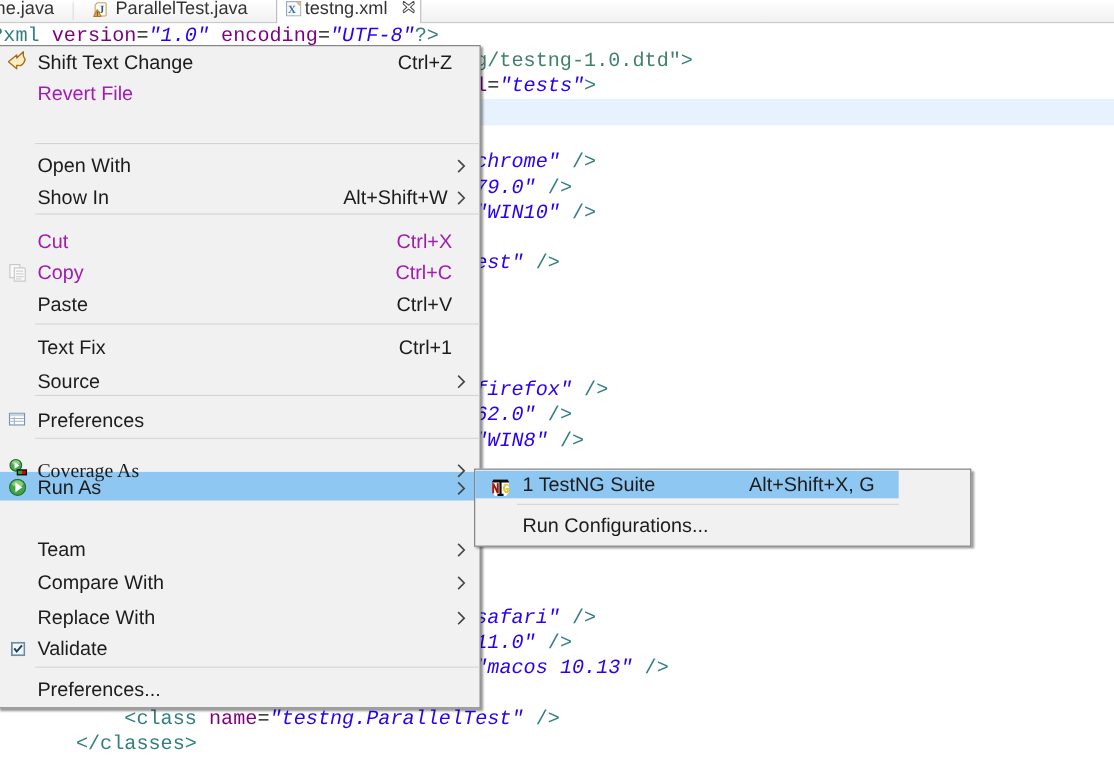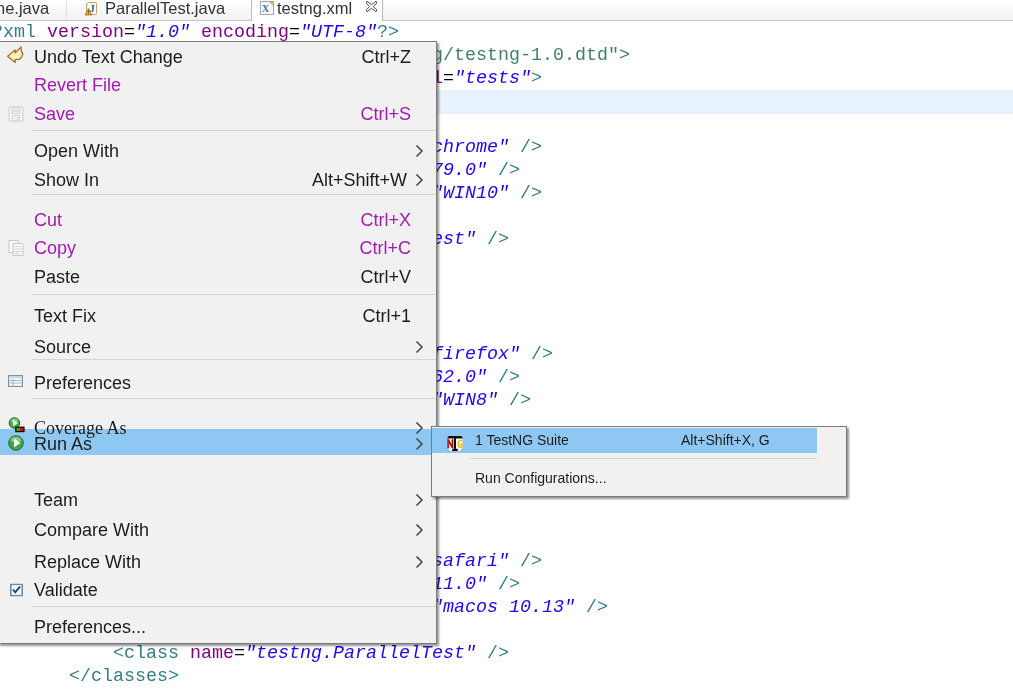--- a/index.html
+++ b/index.html
@@ -39,24 +39,24 @@
   .mi { position:absolute; left:4px; width:433px; height:29px; }
   .mi .lbl { position:absolute; left:31px; top:50%; transform:translateY(-50%); white-space:nowrap; }
   .mi .sc  { position:absolute; right:25px; top:50%; transform:translateY(-50%); white-space:nowrap; }
   .mi.dis { color:#a21caf; }
   .arrow { position:absolute; right:12px; top:50%; transform:translateY(-50%); }
   .msep { position:absolute; left:33px; width:404px; height:1px; background:#d4d4d4; }
   .mico { position:absolute; left:5px; top:50%; transform:translateY(-50%); }
   #runhl { position:absolute; left:1px; top:387px; width:436px; height:26px; background:#8fc7f3; }
 
   #submenu {
-    position:absolute; left:431px; top:426px; width:416px; height:71px;
+    position:absolute; left:431px; top:426px; width:452px; height:71px;
     background:#f1f1f2; border:1px solid #7b7b7b;
     box-shadow:2px 2px 2px rgba(0,0,0,0.42);
-    z-index:20; font-size:14px; color:#1c1c1c;
+    z-index:20; font-size:18px; color:#1c1c1c;
   }
   #subhl { position:absolute; left:0px; top:1px; width:385px; height:25px; background:#8fc7f3; }
   #subsep { position:absolute; left:38px; top:31px; width:347px; height:1px; background:#d4d4d4; }
 </style>
 </head>
 <body>
 
 <div id="curline"></div>
 
 <div id="code"><span style="position:relative;left:0px;"><span class="tg">&lt;?xml</span> <span class="at">version</span>=<span class="st">"1.0"</span> <span class="at">encoding</span>=<span class="st">"UTF-8"</span><span class="tg">?&gt;</span></span>
@@ -113,38 +113,26 @@
   <path d="M0.9 0.2 L5.5 3.7 L10.1 0.2 L10.8 2.2 L7.2 5.5 L10.8 8.8 L10.1 10.8 L5.5 7.3 L0.9 10.8 L0.2 8.8 L3.8 5.5 L0.2 2.2 Z" fill="#ffffff" stroke="#474747" stroke-width="0.95"></path>
 </svg>
 
 <div id="menu">
   <div id="runhl"></div>
 
   <div class="mi" style="top:0px;">
     <svg class="mico" style="left:3.8px; margin-top:-2px;" width="17" height="18" viewBox="0 0 17 18">
       <path d="M0.6,10.2 L8.2,3.9 L8.2,6.8 C9.4,5.6 11.6,3.4 14.2,1.0 C13.7,3.8 14.3,5.9 15.9,7.9 C15.3,10.5 13.8,12.5 11.8,13.7 C10.6,13.5 9.4,13.4 8.2,13.5 L8.2,16.5 Z" fill="#f8eec4" stroke="#a86c16" stroke-width="1.2" stroke-linejoin="round"></path>
     </svg>
-    <span class="lbl">Undo Text Change</span>
+    <span class="lbl">Shift Text Change</span>
       <span class="sc">Ctrl+Z</span>
   </div>
   <div class="mi dis" style="top:28px;">
       <span class="lbl">Revert File</span>
     </div>
-  <div class="mi dis" style="top:57px;">
-    <svg class="mico" width="16" height="16" viewBox="0 0 16 16">
-      <rect x="1" y="1" width="14" height="14" rx="1.5" fill="#f5f5f5" stroke="#cdcdcd" stroke-width="1.1"></rect>
-      <rect x="4" y="1.5" width="8" height="6" fill="#f1f1f1" stroke="#d3d3d3" stroke-width="1"></rect>
-      <line x1="5.5" y1="3.4" x2="10.5" y2="3.4" stroke="#d3d3d3" stroke-width="0.9"></line>
-      <line x1="5.5" y1="5.4" x2="10.5" y2="5.4" stroke="#d3d3d3" stroke-width="0.9"></line>
-      <rect x="4.5" y="9.5" width="7" height="5.5" fill="#f1f1f1" stroke="#d3d3d3" stroke-width="1"></rect>
-      <rect x="8.7" y="11" width="2" height="3" fill="#dedede"></rect>
-    </svg>
-    <span class="lbl">Save</span>
-      <span class="sc">Ctrl+S</span>
-  </div>
   <div class="msep" style="top:88px;"></div>
   <div class="mi" style="top:94.5px;">
       <span class="lbl">Open With</span>
     <svg class="arrow" width="9" height="14" viewBox="0 0 9 14">
         <path d="M1.5 1.5 L7 7 L1.5 12.5" fill="none" stroke="#454545" stroke-width="1.5"></path>
       </svg>
   </div>
   <div class="mi" style="top:123.5px;">
       <span class="lbl">Show In</span>
       <span class="sc" style="right:29px;">Alt+Shift+W</span>

